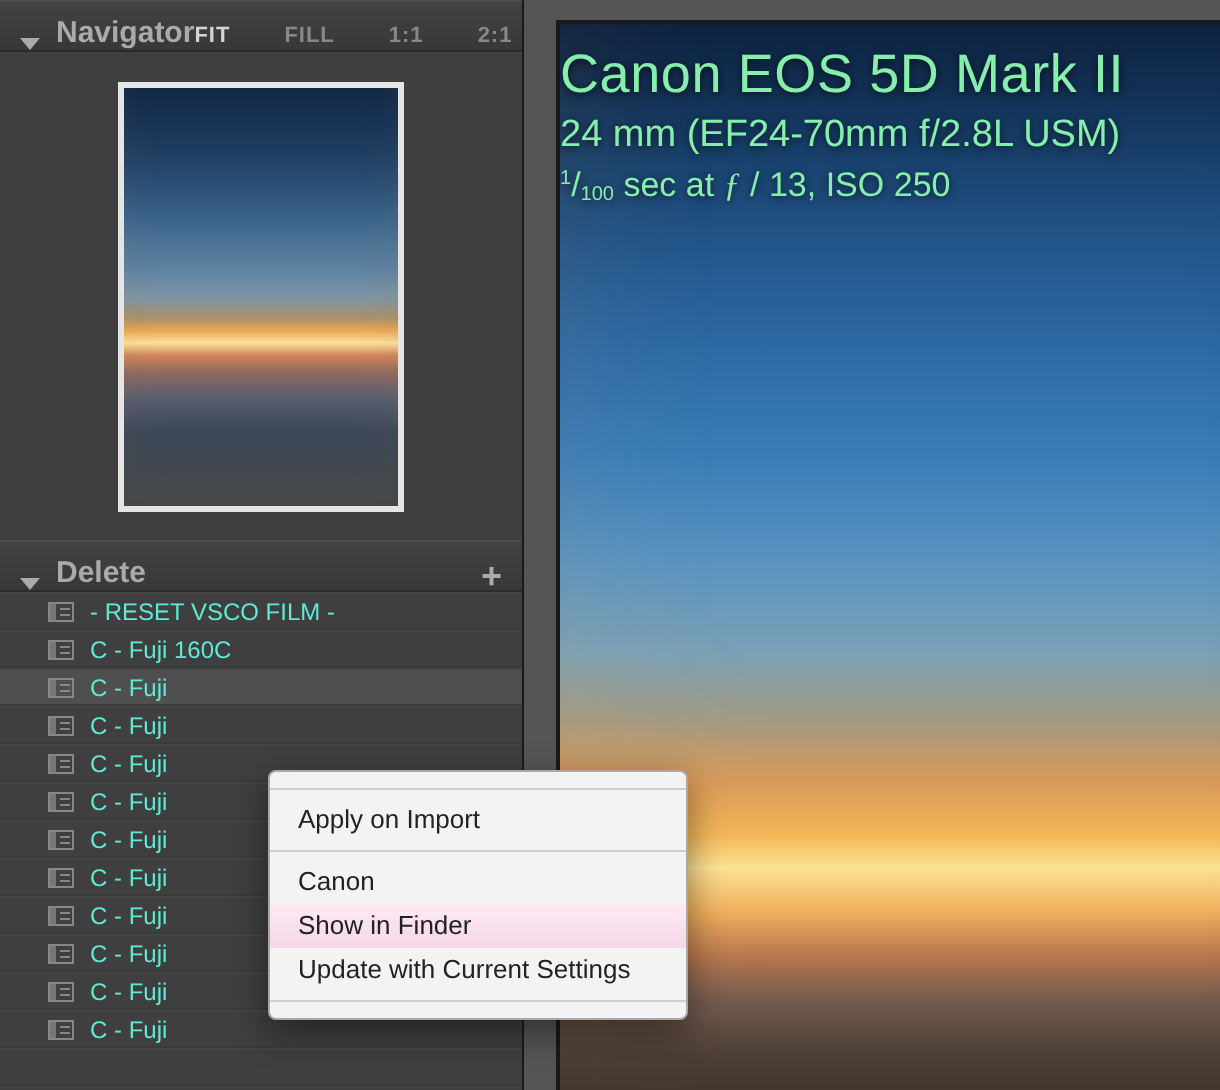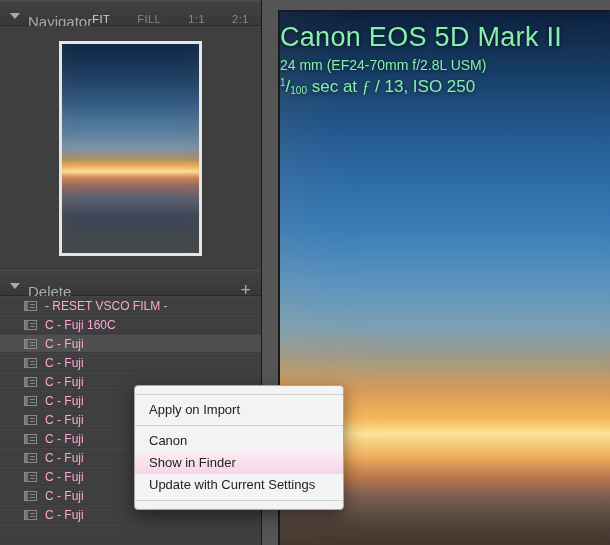--- a/index.html
+++ b/index.html
@@ -26,24 +26,25 @@
     background: #555;
     position: relative;
     overflow: hidden;
   }
   .panel-header {
     height: 26px;
     background: linear-gradient(to bottom, #424242, #383838);
     border-top: 1px solid #4d4d4d;
     border-bottom: 1px solid #2a2a2a;
     display: flex;
-    align-items: flex-start;
-    padding: 12px 10px;
+    align-items: flex-end;
+    padding: 0 10px;
     color: #aaa;
     font-size: 15px;
+    font-weight: bold;
   }
   .panel-header .title { flex: 1; }
   .tri {
     display: inline-block;
     width: 0; height: 0;
     border-left: 5px solid transparent;
     border-right: 5px solid transparent;
     border-top: 6px solid #aaa;
     margin-right: 8px;
   }
@@ -72,21 +73,21 @@
     flex: 1;
     overflow: hidden;
     background: #3f3f3f;
   }
   .tree-row {
     height: 19px;
     display: flex;
     align-items: center;
     padding-left: 24px;
     font-size: 12px;
-    color: #f9a8d4;
+    color: #5eead4;
     cursor: pointer;
     border-bottom: 1px solid #3a3a3a;
     border-top: 1px solid #454545;
   }
   .tree-row.folder { padding-left: 8px; color: #ccc; }
   .tree-row.sel { background: #4f4f4f; }
   .folder .tri2 {
     display: inline-block;
     width: 0; height: 0;
     border-left: 4px solid transparent;
@@ -143,21 +144,21 @@
     border: 2px solid #1a1a1a;
   }
   .info-overlay {
     position: absolute;
     left: 18px; top: 22px;
     color: #86efac;
     text-shadow: 0 1px 4px rgba(0,0,0,0.7);
     z-index: 5;
   }
   .info-overlay .cam { font-size: 27px; font-weight: 300; letter-spacing: 0.3px; margin-bottom: 4px; }
-  .info-overlay .lens { font-size: 14px; font-weight: 300; margin-bottom: 4px; }
+  .info-overlay .lens { font-size: 19px; font-weight: 300; margin-bottom: 4px; }
   .info-overlay .expo { font-size: 17px; font-weight: 300; }
   .info-overlay sup { font-size: 10px; vertical-align: 6px; }
   .info-overlay sub { font-size: 10px; vertical-align: -2px; }
   .fstop { font-style: italic; font-family: Georgia, serif; }
 </style>
 </head>
 <body>
 
 <div class="container">
   <div class="left-panel">

